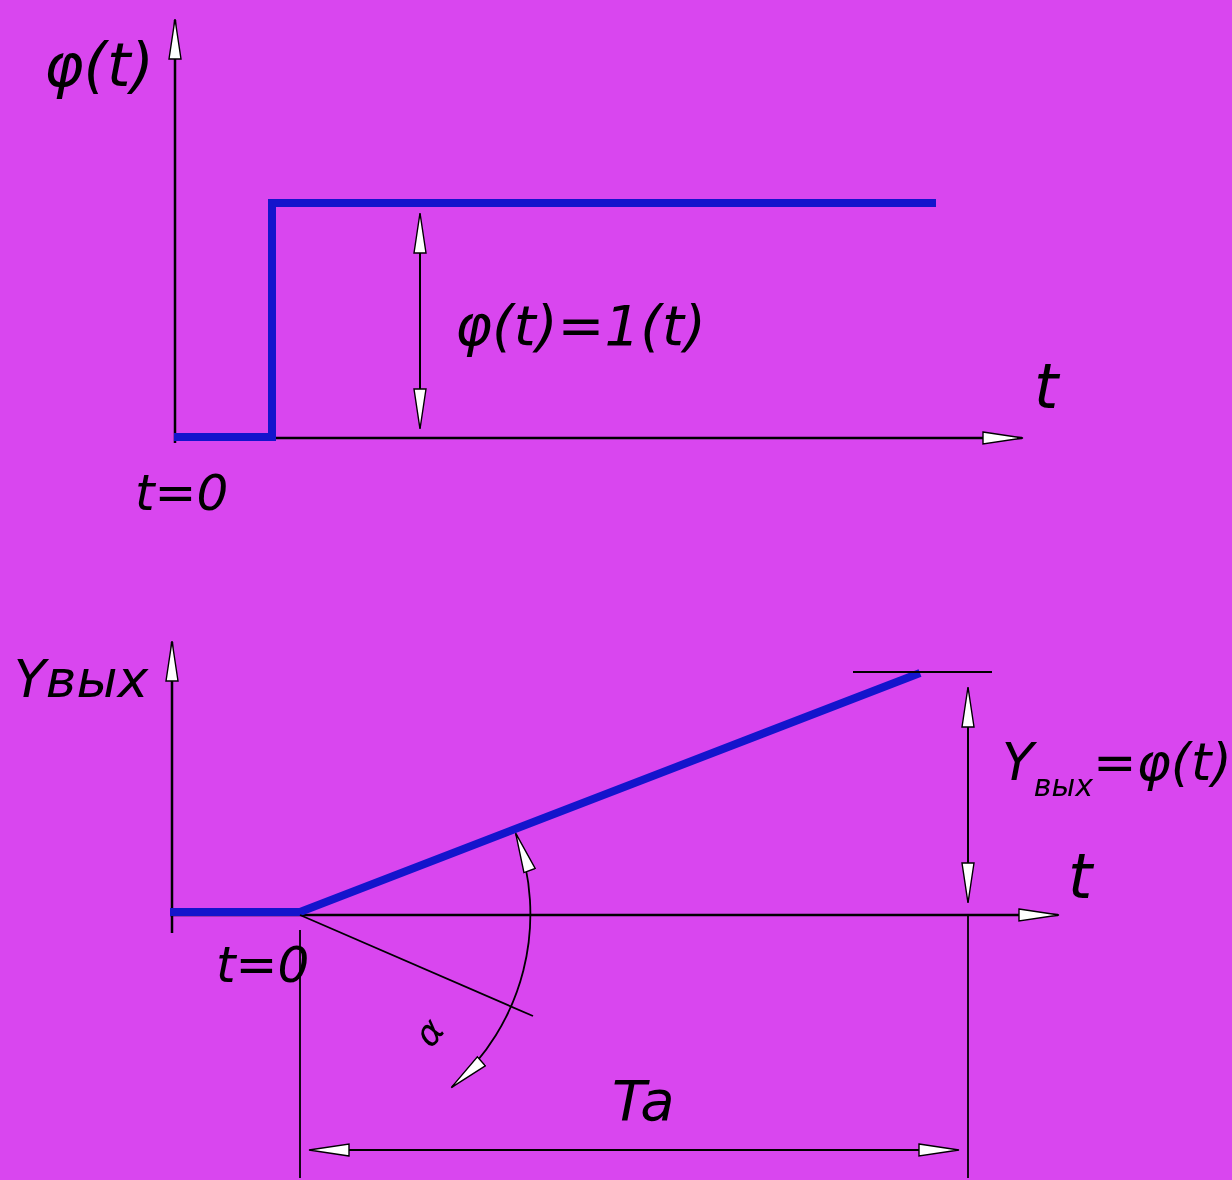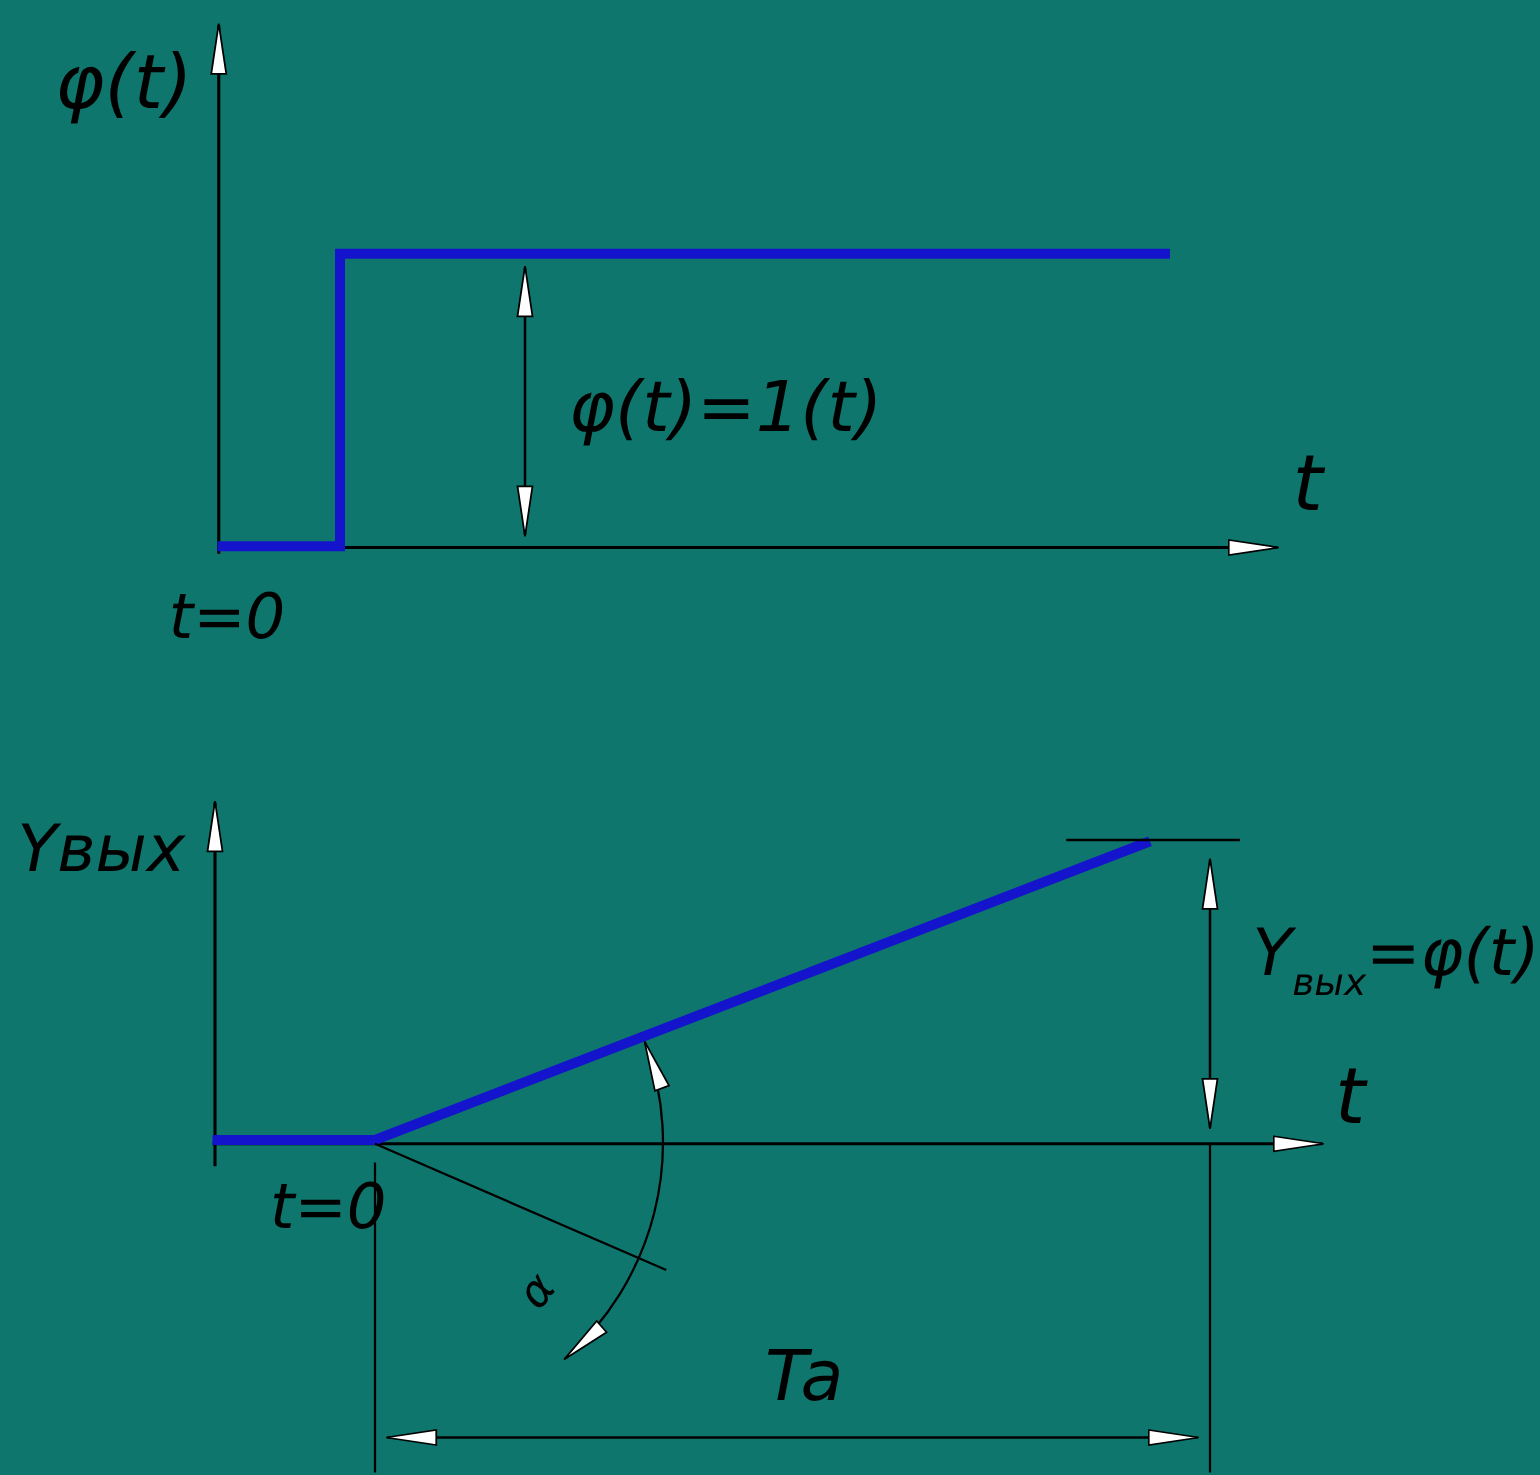--- a/index.html
+++ b/index.html
@@ -1,16 +1,16 @@
 <!DOCTYPE html>
 <html><head>
 <meta charset="utf-8">
 <style>
   html,body{margin:0;padding:0;background:#ffffff;}
-  .stage{position:relative;width:1232px;height:1180px;background:#0f766e;overflow:hidden;}
+  .stage{position:relative;width:1232px;height:1180px;background:#d946ef;overflow:hidden;}
   .lbl{font-family:"DejaVu Sans",sans-serif;font-style:italic;fill:#000000;}
   svg{display:block;}
   line,path,polyline{stroke-linecap:butt;}
 </style>
 </head>
 <body>
 
 <div class="stage">
 <svg width="1232" height="1180" viewBox="0 0 1232 1180">
   <defs>

